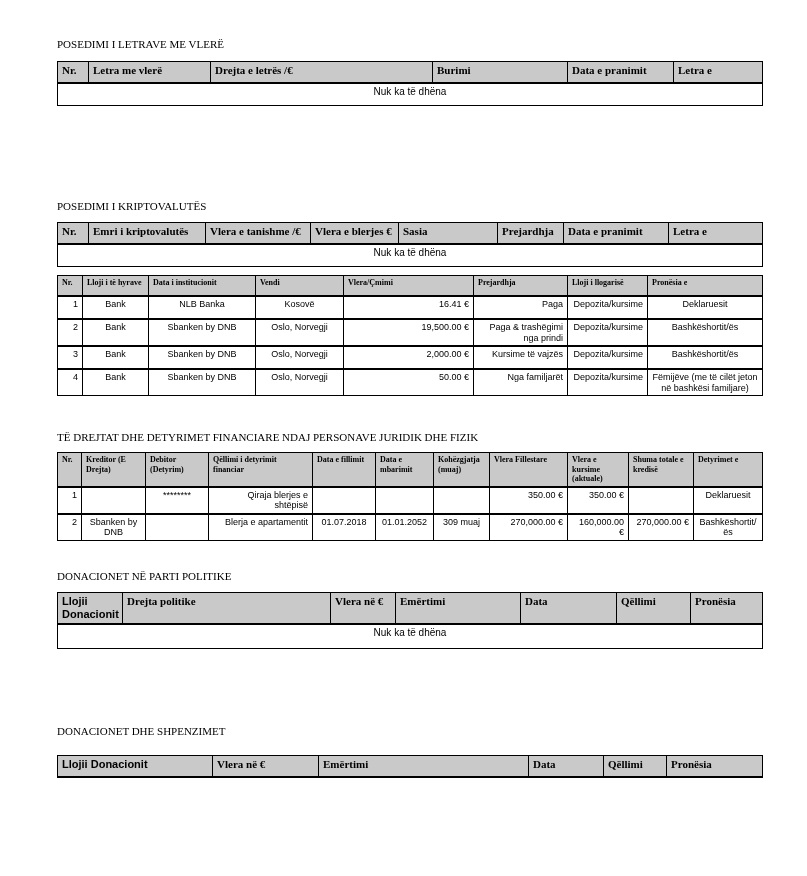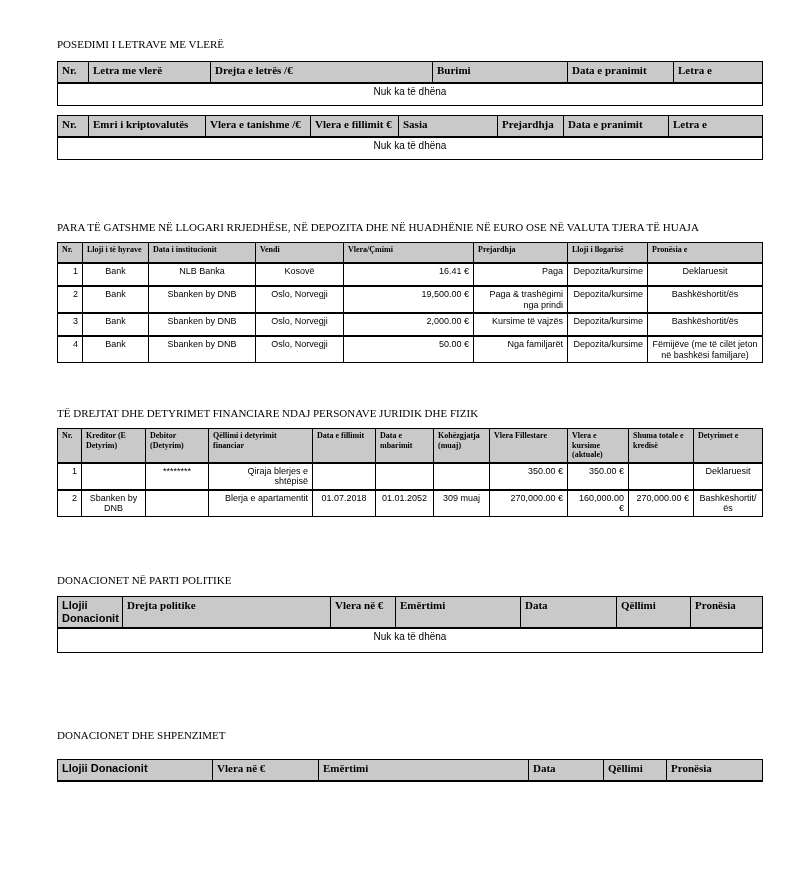--- a/index.html
+++ b/index.html
@@ -50,22 +50,22 @@
   .t3 tbody td { height: 23px; }
   .t4 thead th { height: 28px; }
   .t4 tbody td { height: 22px; }
   .t5 thead th { height: 28px; }
   .t5 tbody td { height: 25px; }
   .t6 thead th { height: 22px; }
   
   .m-title1 { margin-bottom: 10px; }
   .gap-94 { margin-top: 94px; }
   .gap-61 { margin-top: 61px; }
-  .gap-44 { margin-top: 44px; }
-  .gap-57 { margin-top: 57px; }
+  .gap-44 { margin-top: 35px; }
+  .gap-57 { margin-top: 29px; }
   .gap-56 { margin-top: 76px; }
   .tm-9  { margin-top: 9px; }
   .tm-8  { margin-top: 8px; }
   .tm-17 { margin-top: 17px; }
 </style>
 </head>
 <body>
 
 <div class="page">
 <div class="content">
@@ -90,51 +90,51 @@
         <th>Letra e</th>
       </tr>
     </thead>
     <tbody>
       <tr>
         <td colspan="6" class="empty-cell">Nuk ka të dhëna</td>
       </tr>
     </tbody>
   </table>
 
+  <div class="section-title gap-94">POSEDIMI I KRIPTOVALUTËS</div>
   <table class="t2 t-big tm-9">
     <colgroup>
       <col style="width:31px">
           <col style="width:117px">
           <col style="width:105px">
           <col style="width:88px">
       <col style="width:99px">
           <col style="width:66px">
           <col style="width:105px">
           <col style="width:94px">
     </colgroup>
     <thead>
       <tr>
         <th>Nr.</th>
         <th>Emri i kriptovalutës</th>
         <th>Vlera e tanishme /€</th>
-        <th>Vlera e fillimit €</th>
+        <th>Vlera e blerjes €</th>
         <th>Sasia</th>
         <th>Prejardhja</th>
         <th>Data e pranimit</th>
         <th>Letra e</th>
       </tr>
     </thead>
     <tbody>
       <tr>
         <td colspan="8" class="empty-cell">Nuk ka të dhëna</td>
       </tr>
     </tbody>
   </table>
 
-  <div class="section-title gap-61">PARA TË GATSHME NË LLOGARI RRJEDHËSE, NË DEPOZITA DHE NË HUADHËNIE NË EURO OSE NË VALUTA TJERA TË HUAJA</div>
   <table class="t3 t-small tm-8">
     <colgroup>
       <col style="width:25px">
           <col style="width:66px">
           <col style="width:107px">
           <col style="width:88px">
       <col style="width:130px">
           <col style="width:94px">
           <col style="width:80px">
           <col style="width:115px">
@@ -206,21 +206,21 @@
           <col style="width:58px">
           <col style="width:56px">
           <col style="width:78px">
       <col style="width:61px">
           <col style="width:65px">
           <col style="width:69px">
     </colgroup>
     <thead>
       <tr>
         <th>Nr.</th>
-        <th>Kreditor (E Detyrim)</th>
+        <th>Kreditor (E Drejta)</th>
         <th>Debitor (Detyrim)</th>
         <th>Qëllimi i detyrimit financiar</th>
         <th>Data e fillimit</th>
         <th>Data e mbarimit</th>
         <th>Kohëzgjatja (muaj)</th>
         <th>Vlera Fillestare</th>
         <th>Vlera e kursime (aktuale)</th>
         <th>Shuma totale e kredisë</th>
         <th>Detyrimet e</th>
       </tr>

